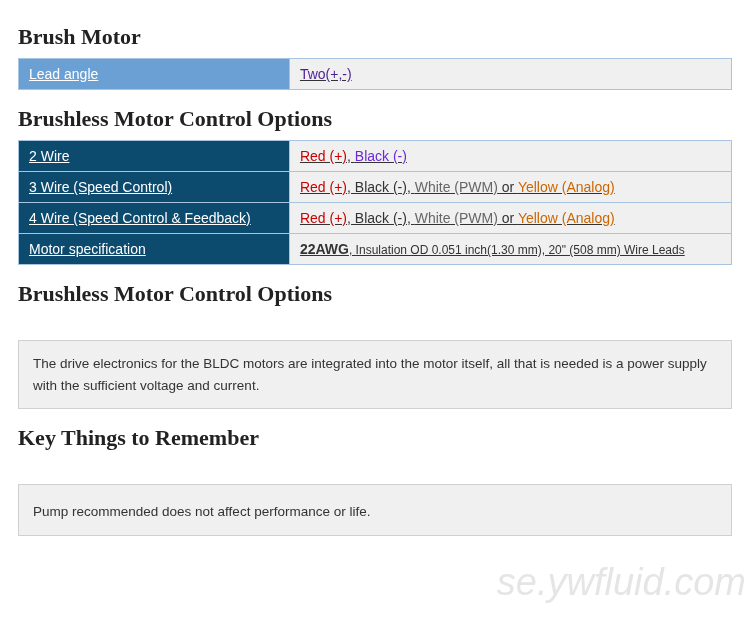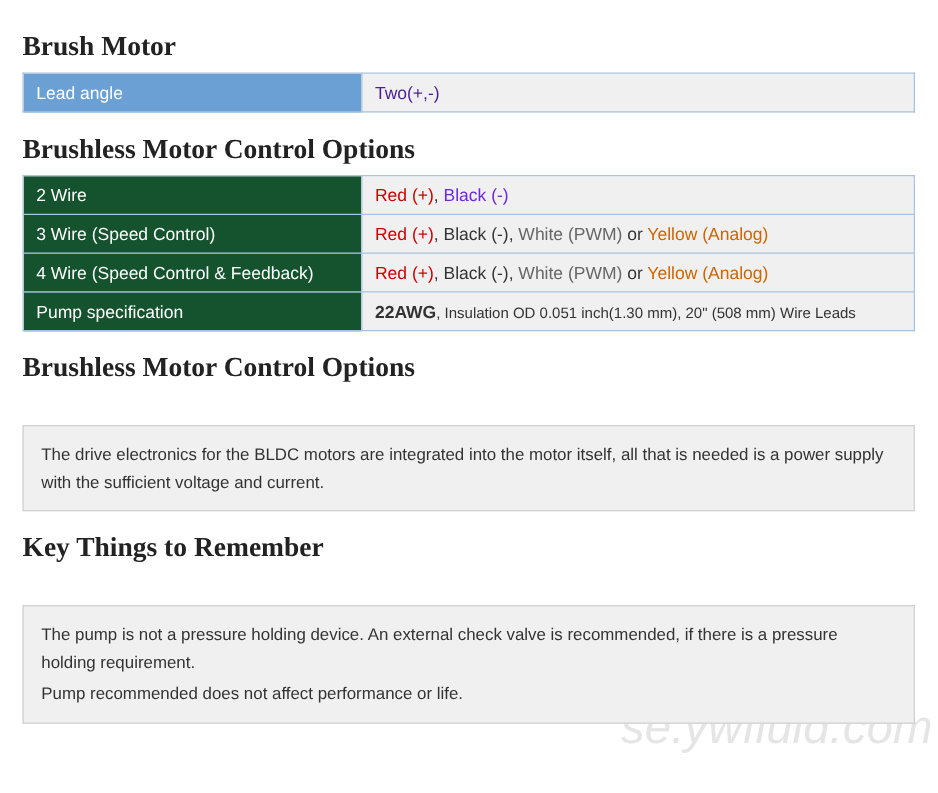--- a/index.html
+++ b/index.html
@@ -33,36 +33,37 @@
       width: 100%;
       border-collapse: collapse;
       margin-bottom: 16px;
     }
 
     .data-table td {
       border: 1px solid #a8c4e0;
       padding: 7px 10px;
       font-size: 14px;
       vertical-align: top;
+      text-decoration: underline;
     }
 
     .data-table td.label-cell {
       background-color: #6aa0d4;
       color: #ffffff;
       font-weight: normal;
       width: 38%;
     }
 
     .data-table td.value-cell {
       background-color: #f0f0f0;
       color: #333;
     }
 
     .data-table td.label-cell-wide {
-      background-color: #14532d;
+      background-color: #0c4a6e;
       color: #ffffff;
       font-weight: normal;
       width: 38%;
     }
 
     .info-box {
       background-color: #f0f0f0;
       border: 1px solid #d0d0d0;
       padding: 12px 14px;
       font-size: 13.5px;
@@ -119,36 +120,35 @@
           <span style="color:#cc0000;">Red (+)</span>, Black (-), <span style="color:#666;">White (PWM)</span> or <span style="color:#cc6600;">Yellow (Analog)</span>
         </td>
       </tr>
       <tr>
         <td class="label-cell-wide">4 Wire (Speed Control &amp; Feedback)</td>
         <td class="value-cell">
           <span style="color:#cc0000;">Red (+)</span>, Black (-), <span style="color:#666;">White (PWM)</span> or <span style="color:#cc6600;">Yellow (Analog)</span>
         </td>
       </tr>
       <tr>
-        <td class="label-cell-wide">Pump specification</td>
+        <td class="label-cell-wide">Motor specification</td>
         <td class="value-cell">
           <strong>22AWG</strong><span style="font-size:12px;">, Insulation OD 0.051 inch(1.30 mm), 20" (508 mm) Wire Leads</span>
         </td>
       </tr>
     </tbody>
   </table>
 
   <h2 class="section-title">Brushless Motor Control Options</h2>
 
   <div class="info-box">
     <span>The drive electronics for the BLDC motors are integrated into the motor itself, all that is needed is a power supply with the sufficient voltage and current.</span>
   </div>
 
   <h2 class="section-title">Key Things to Remember</h2>
 
   <div class="info-box">
-    <p>The pump is not a pressure holding device. An external check valve is recommended, if there is a pressure holding requirement.</p>
     <p style="margin-top:4px;">Pump recommended does not affect performance or life.</p>
   </div>
 
 </div>
 
 <div class="watermark">se.ywfluid.com</div>
 
 </body></html>

